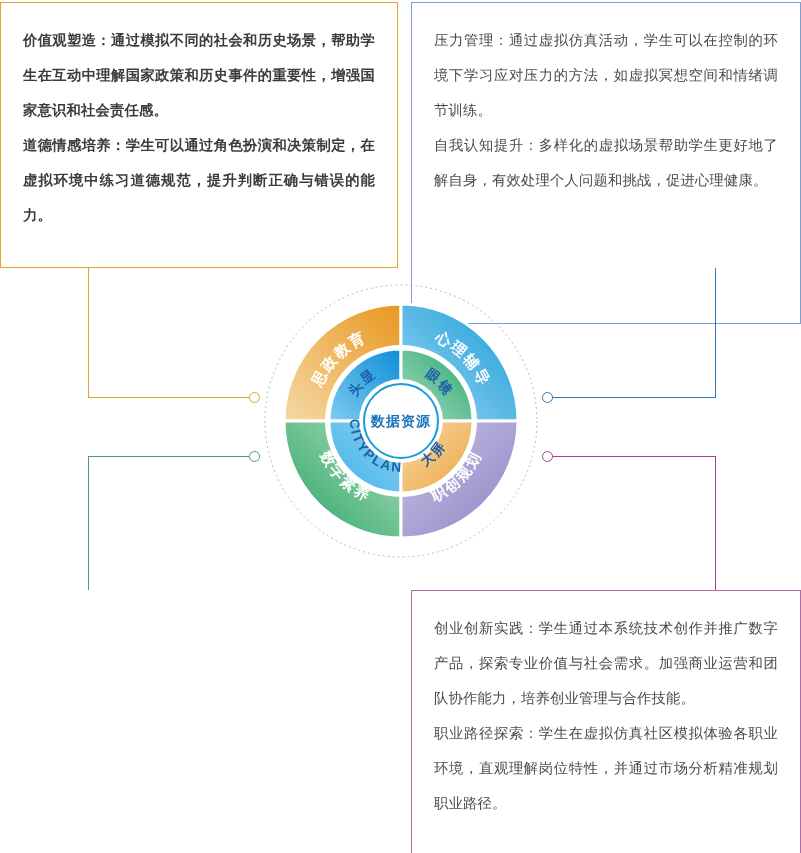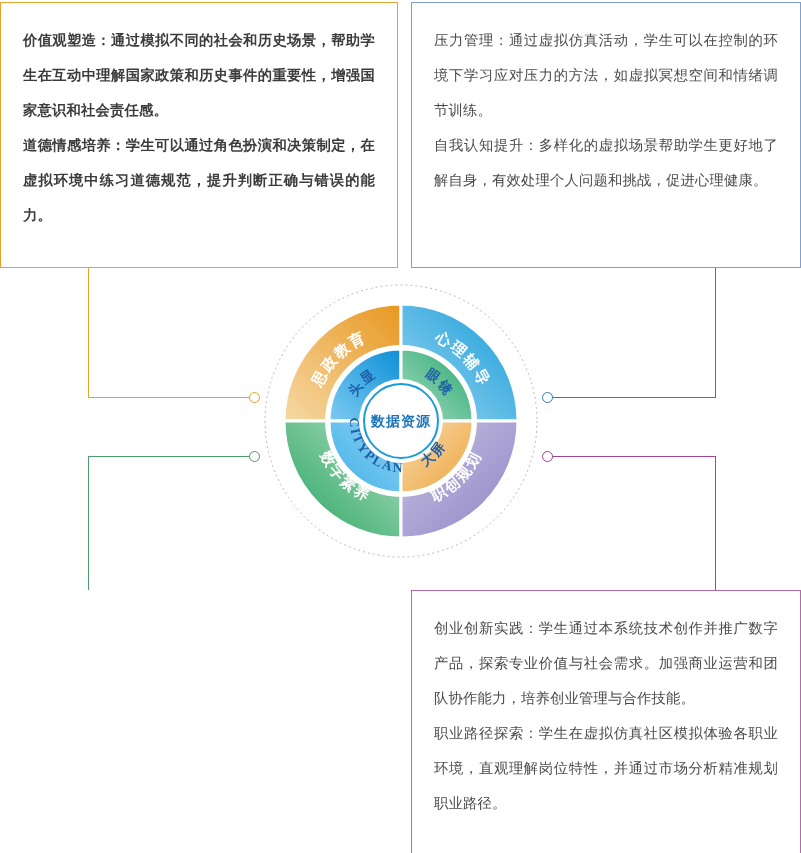--- a/index.html
+++ b/index.html
@@ -5,42 +5,42 @@
   html, body {
     margin: 0; padding: 0;
     background: #ffffff;
   }
   body {
     width: 801px; height: 853px;
     position: relative;
     overflow: hidden;
     font-family: "Liberation Sans", "DejaVu Sans", sans-serif;
   }
-  #stage { position: absolute; inset: 0; font-family: Liberation Serif, serif; }
+  #stage { position: absolute; inset: 0; }
 
   
   .box {
     position: absolute;
     box-sizing: border-box;
     background: #ffffff;
     border: 1px solid #cccccc;
     padding: 20px 22px 16px 22px;
   }
   .box p {
     margin: 0;
     color: #4a4a4a;
     font-size: 14.3px;
     line-height: 35px;
     letter-spacing: 0.2px;
     text-align: justify;
   }
   .box.bold p { font-weight: bold; color: #3c3c3c; }
 
   #box-tl { left: 0px;   top: 2px;   width: 398px; height: 266px; border-color: #e5a22e; }
-  #box-tr { left: 411px; top: 2px;   width: 390px; height: 266px; border-color: #7e9fd0; }
+  #box-tr { left: 411px; top: 2px;   width: 390px; height: 322px; border-color: #7e9fd0; }
   #box-bl { left: 0px;   top: 590px; width: 398px; height: 261px; border-color: #4a9e6b; }
   #box-br { left: 411px; top: 590px; width: 390px; height: 324px; border-color: #b06aa8; }
 
   
   .conn { position: absolute; }
   .conn.v { width: 0; border-left-width: 1.5px; border-left-style: solid; }
   .conn.h { height: 0; border-top-width: 1.5px; border-top-style: solid; }
 
   #conn-tl-v { left: 88px;  top: 268px; height: 130px; border-left-color: #e5a22e; }
   #conn-tl-h { left: 88px;  top: 397px; width: 166px; border-top-color: #e5a22e; }

